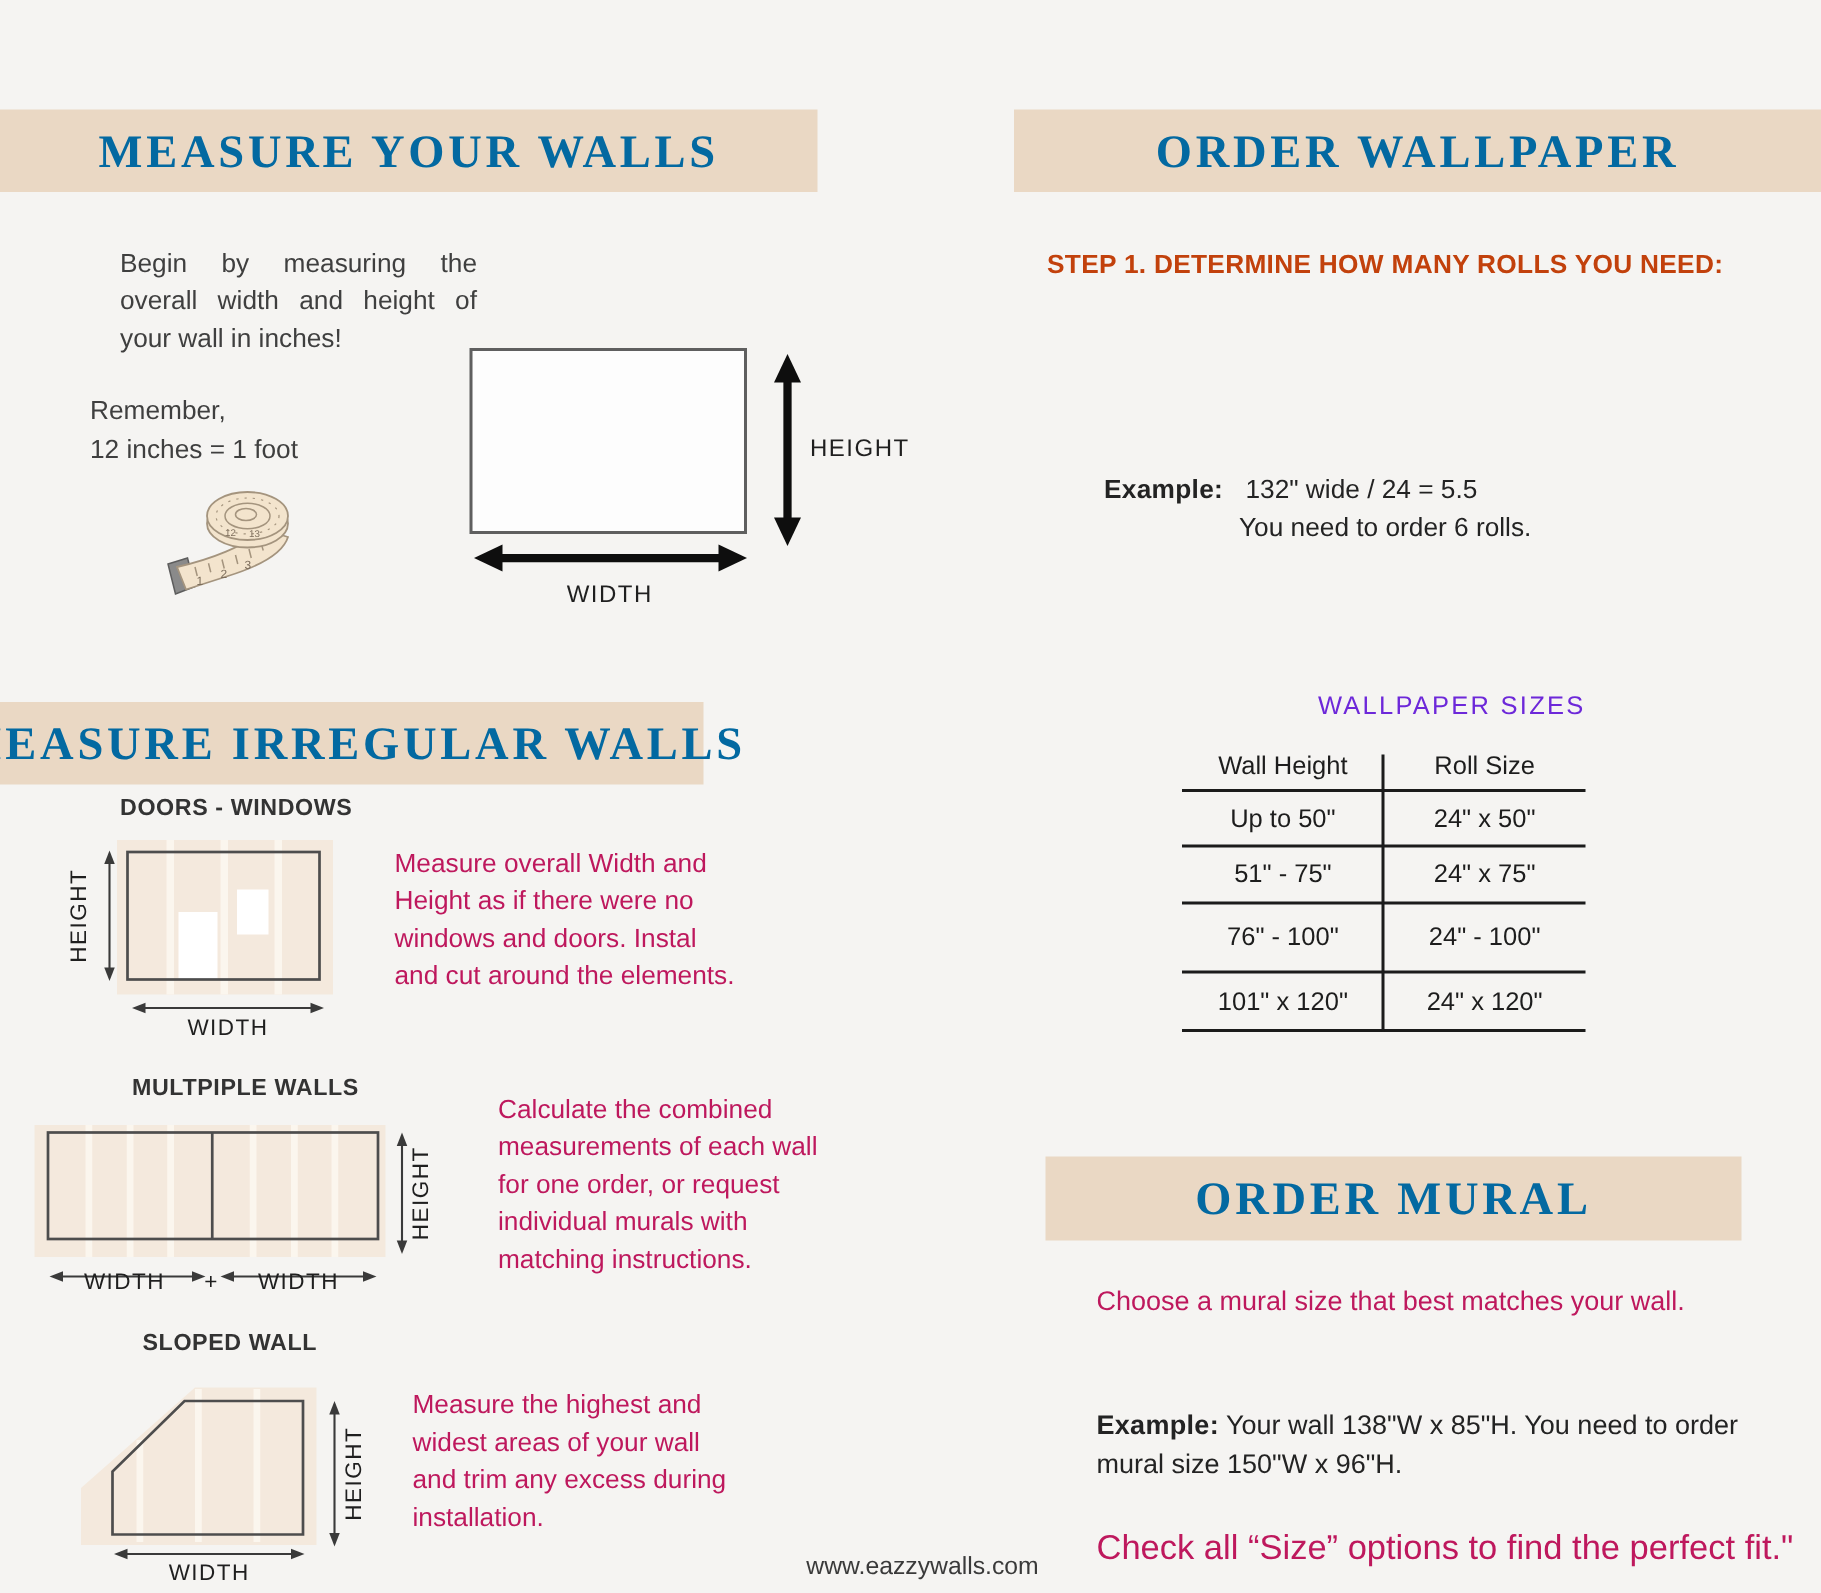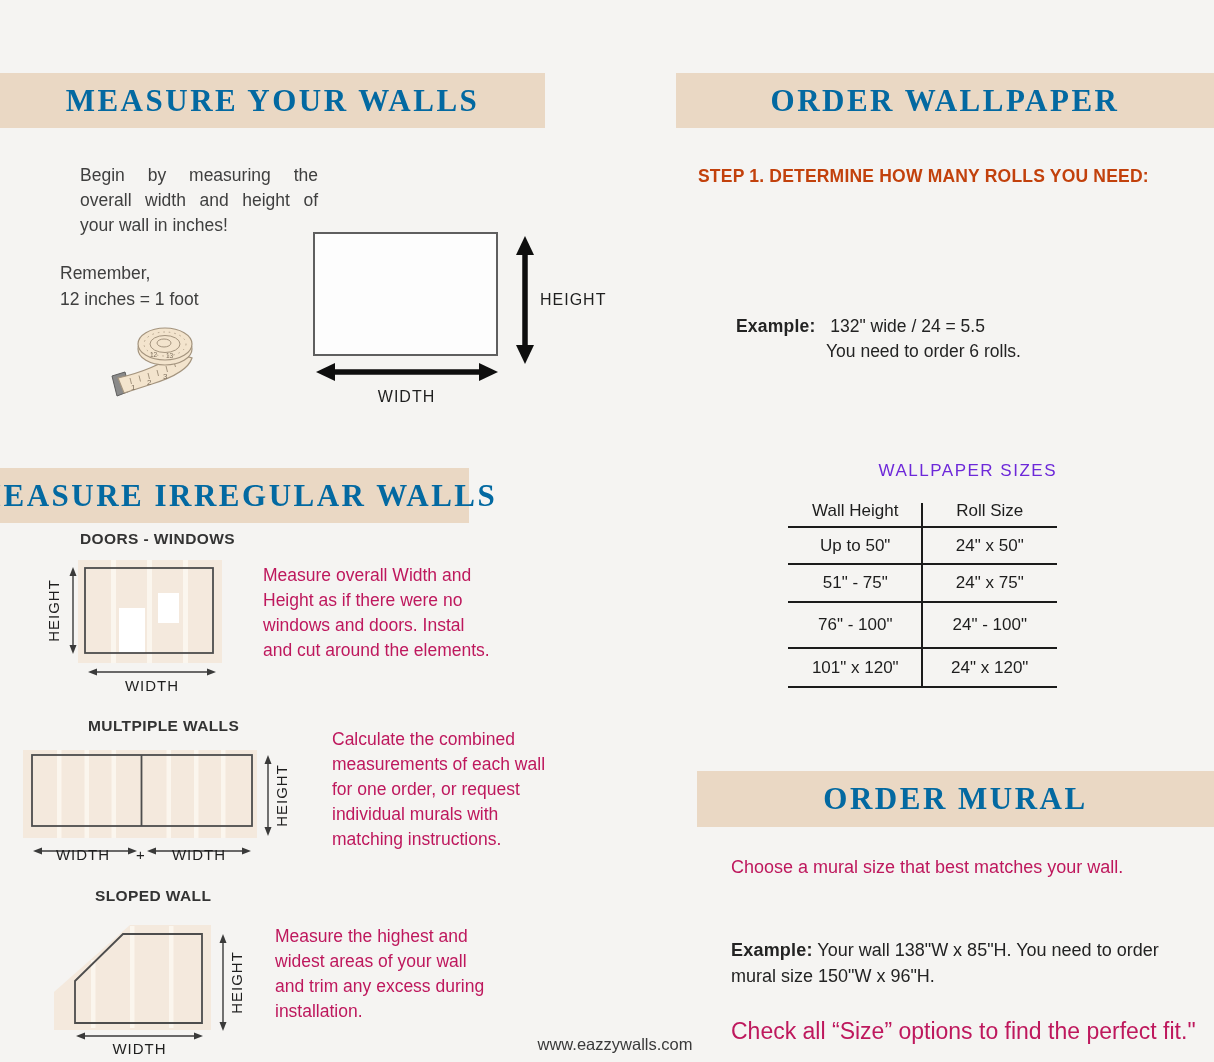--- a/index.html
+++ b/index.html
@@ -175,21 +175,21 @@
       <div class="tcell">76" - 100"</div>
       <div class="tcell">24" - 100"</div>
     </div>
     <div class="trow r4">
       <div class="tcell">101" x 120"</div>
       <div class="tcell">24" x 120"</div>
     </div>
     <div class="vline"></div>
   </div>
 
-  <div class="bar" style="left:697px;top:771px;width:517px;height:56px;">
+  <div class="bar" style="left:697px;top:771px;width:464px;height:56px;">
     <div class="bar-title">ORDER MURAL</div>
   </div>
 
   <div class="p dark" style="left:731px;top:854px;width:425px;font-size:18px;line-height:26px;">Choose a mural size that best matches your wall.</div>
 
   <div class="example" style="left:731px;top:937px;width:460px;font-size:18px;line-height:26px;">
     <b>Example:</b>
     <span>Your wall 138"W x 85"H. You need to order mural size 150"W x 96"H.</span>
   </div>
 

